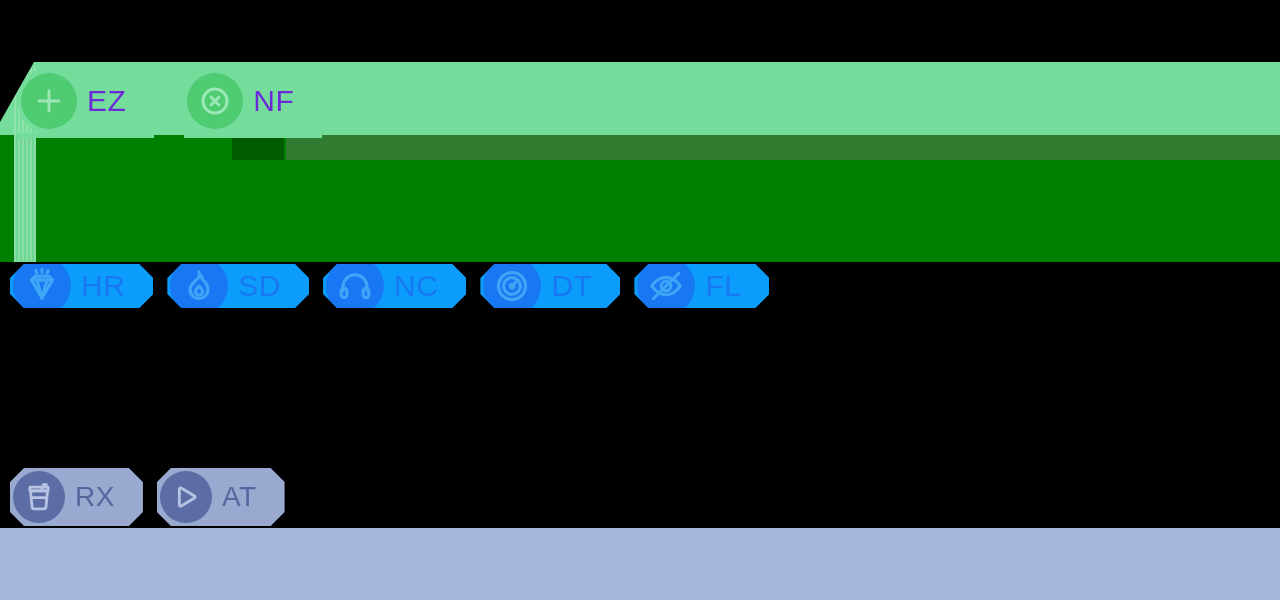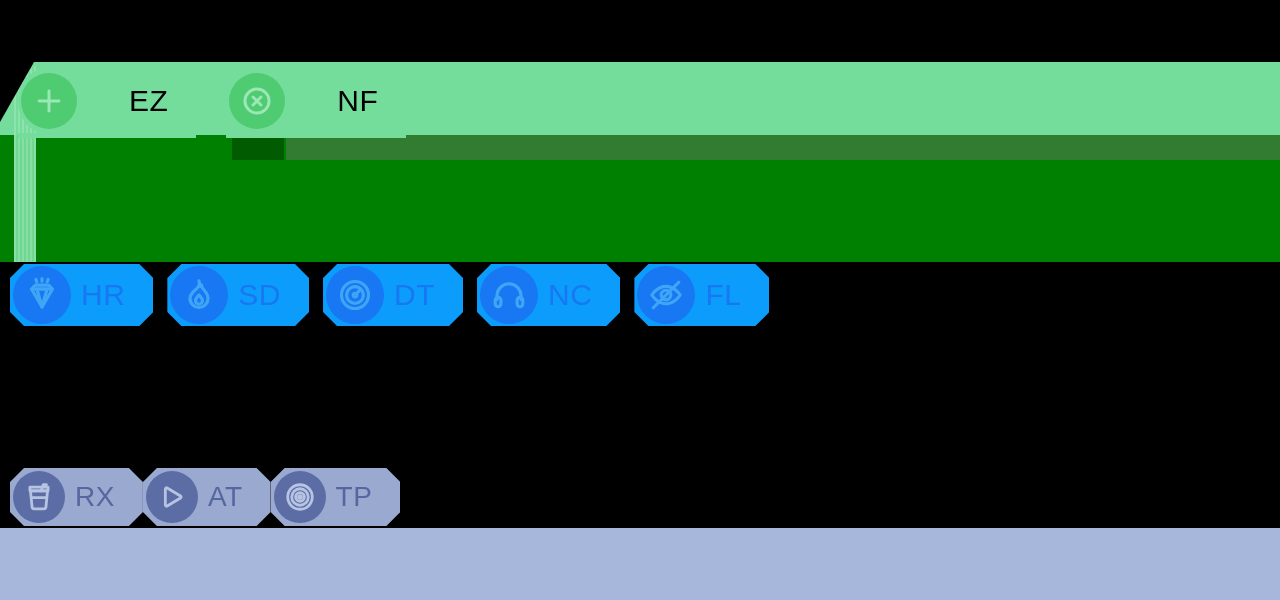--- a/index.html
+++ b/index.html
@@ -34,56 +34,56 @@
     background:repeating-linear-gradient(to right,
         #8FE3AE 0px,#8FE3AE 2px,#74DD9B 2px,#74DD9B 4px);
     clip-path:polygon(20px 0, 22px 0, 22px 196px, 0 196px, 0 20px);
     opacity:.95;
   }
 
   
   .row{position:absolute;display:flex;align-items:center;}
   .row-1{left:18px;top:68px;gap:30px;}
   .row-2{left:10px;top:264px;gap:14px;}
-  .row-3{left:10px;top:468px;}
+  .row-3{left:10px;top:468px;gap:14px;}
 
   .chip{
     position:relative;
     display:flex;align-items:center;
     height:62px;
     padding:0 22px 0 0;
     box-sizing:border-box;
   }
   
   .chip-oct{
     clip-path:polygon(14px 0, calc(100% - 14px) 0, 100% 14px,
                       100% calc(100% - 14px), calc(100% - 14px) 100%,
                       14px 100%, 0 calc(100% - 14px), 0 14px);
   }
   .chip-round{border-radius:31px;}
 
   .chip-green{background:#74DD9B;height:66px;}
-  .chip-blue {background:#0C9CFB;height:62px;}
+  .chip-blue {background:#0C9CFB;height:44px;}
   .chip-slate{background:#9AA9D0;height:58px;}
 
   .chip .ic{
     width:56px;height:56px;min-width:56px;
     border-radius:50%;
     display:flex;align-items:center;justify-content:center;
     margin:0 10px 0 3px;
   }
   .chip-green .ic{background:#4FCB72;}
   .chip-blue  .ic{background:#1877F2;width:58px;height:58px;min-width:58px;}
   .chip-slate .ic{background:#5C6CA4;width:52px;height:52px;min-width:52px;}
 
   .chip .lbl{
     font-size:30px;letter-spacing:.5px;white-space:nowrap;
     padding-right:6px;
   }
-  .chip-green .lbl{color:#000000;margin-left:42px;}
+  .chip-green .lbl{color:#6d28d9;}
   .chip-blue  .lbl{color:#1877F2;}
   .chip-slate .lbl{color:#56679F;}
 
   .chip-slate .lbl{font-size:28px;}
 
   .ic svg{display:block;}
   .chip-green .ic svg{stroke:#9BE7B5;}
   .chip-blue  .ic svg{stroke:#3FA6F7;}
   .chip-slate .ic svg{stroke:#B7C3E2;}
   .ic svg{fill:none;stroke-width:2.1;stroke-linecap:round;stroke-linejoin:round;}
@@ -162,38 +162,38 @@
             <path d="M12 12c1.4 1.5 2.3 2.4 2.3 3.8a2.3 2.3 0 1 1-4.6 0c0-1.4.9-2.3 2.3-3.8z"></path>
           </svg>
       </span>
       <span class="lbl">SD</span>
     </div>
 
 
     <div class="chip chip-blue chip-oct">
       <span class="ic">
         <svg width="36" height="36" viewBox="0 0 24 24">
+            <path d="M4 15v-2.5a8 8 0 0 1 16 0V15"></path>
+            <rect x="2.8" y="13.6" width="3.8" height="6.2" rx="1.9"></rect>
+            <rect x="17.4" y="13.6" width="3.8" height="6.2" rx="1.9"></rect>
+          </svg>
+      </span>
+      <span class="lbl">NC</span>
+    </div>
+
+    <div class="chip chip-blue chip-oct">
+      <span class="ic">
+        <svg width="36" height="36" viewBox="0 0 24 24">
             <circle cx="12" cy="12" r="9"></circle>
             <circle cx="12" cy="12" r="5.6"></circle>
             <path d="M12 12l3.6-3.6"></path>
             <circle cx="12" cy="12" r="1.2" fill="currentColor"></circle>
           </svg>
       </span>
       <span class="lbl">DT</span>
-    </div>
-
-    <div class="chip chip-blue chip-oct">
-      <span class="ic">
-        <svg width="36" height="36" viewBox="0 0 24 24">
-            <path d="M4 15v-2.5a8 8 0 0 1 16 0V15"></path>
-            <rect x="2.8" y="13.6" width="3.8" height="6.2" rx="1.9"></rect>
-            <rect x="17.4" y="13.6" width="3.8" height="6.2" rx="1.9"></rect>
-          </svg>
-      </span>
-      <span class="lbl">NC</span>
     </div>
 
 
     <div class="chip chip-blue chip-oct">
       <span class="ic">
         <svg width="36" height="36" viewBox="0 0 24 24">
             <path d="M2.6 12S6 6.2 12 6.2 21.4 12 21.4 12 18 17.8 12 17.8 2.6 12 2.6 12z"></path>
             <circle cx="12" cy="12" r="3.2"></circle>
             <path d="M3.5 20.5L20.5 3.5"></path>
           </svg>
@@ -219,29 +219,18 @@
 
     <div class="chip chip-slate chip-oct">
       <span class="ic">
         <svg width="32" height="32" viewBox="0 0 24 24">
             <path d="M8.4 5.2l10 6a.95.95 0 0 1 0 1.6l-10 6A.95.95 0 0 1 7 18V6a.95.95 0 0 1 1.4-.8z"></path>
           </svg>
       </span>
       <span class="lbl">AT</span>
     </div>
 
-    <div class="chip chip-slate chip-oct">
-      <span class="ic">
-        <svg width="32" height="32" viewBox="0 0 24 24">
-            <circle cx="12" cy="12" r="9.2"></circle>
-            <circle cx="12" cy="12" r="6.2"></circle>
-            <circle cx="12" cy="12" r="3.3"></circle>
-            <circle cx="12" cy="12" r="1.1" fill="currentColor"></circle>
-          </svg>
-      </span>
-      <span class="lbl">TP</span>
-    </div>
 
 
 
   </div>
 
 </div>
 
 </body></html>

